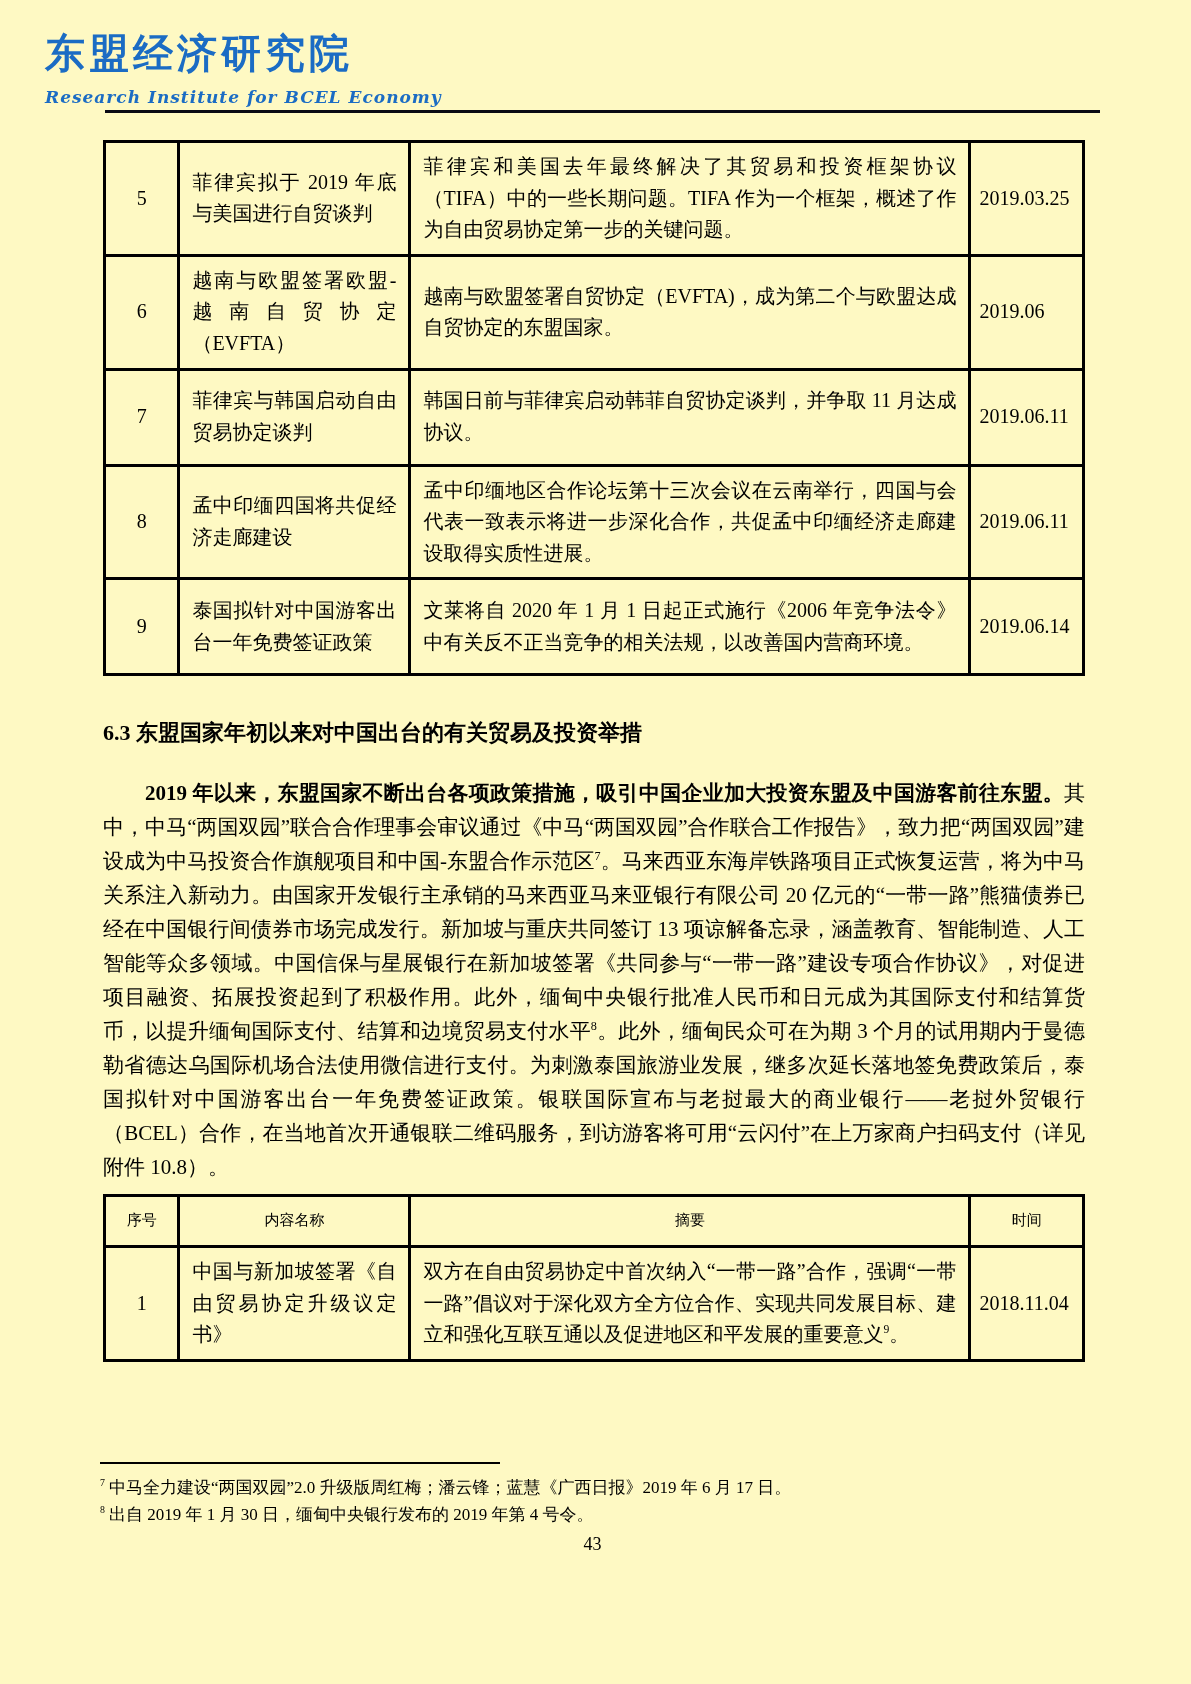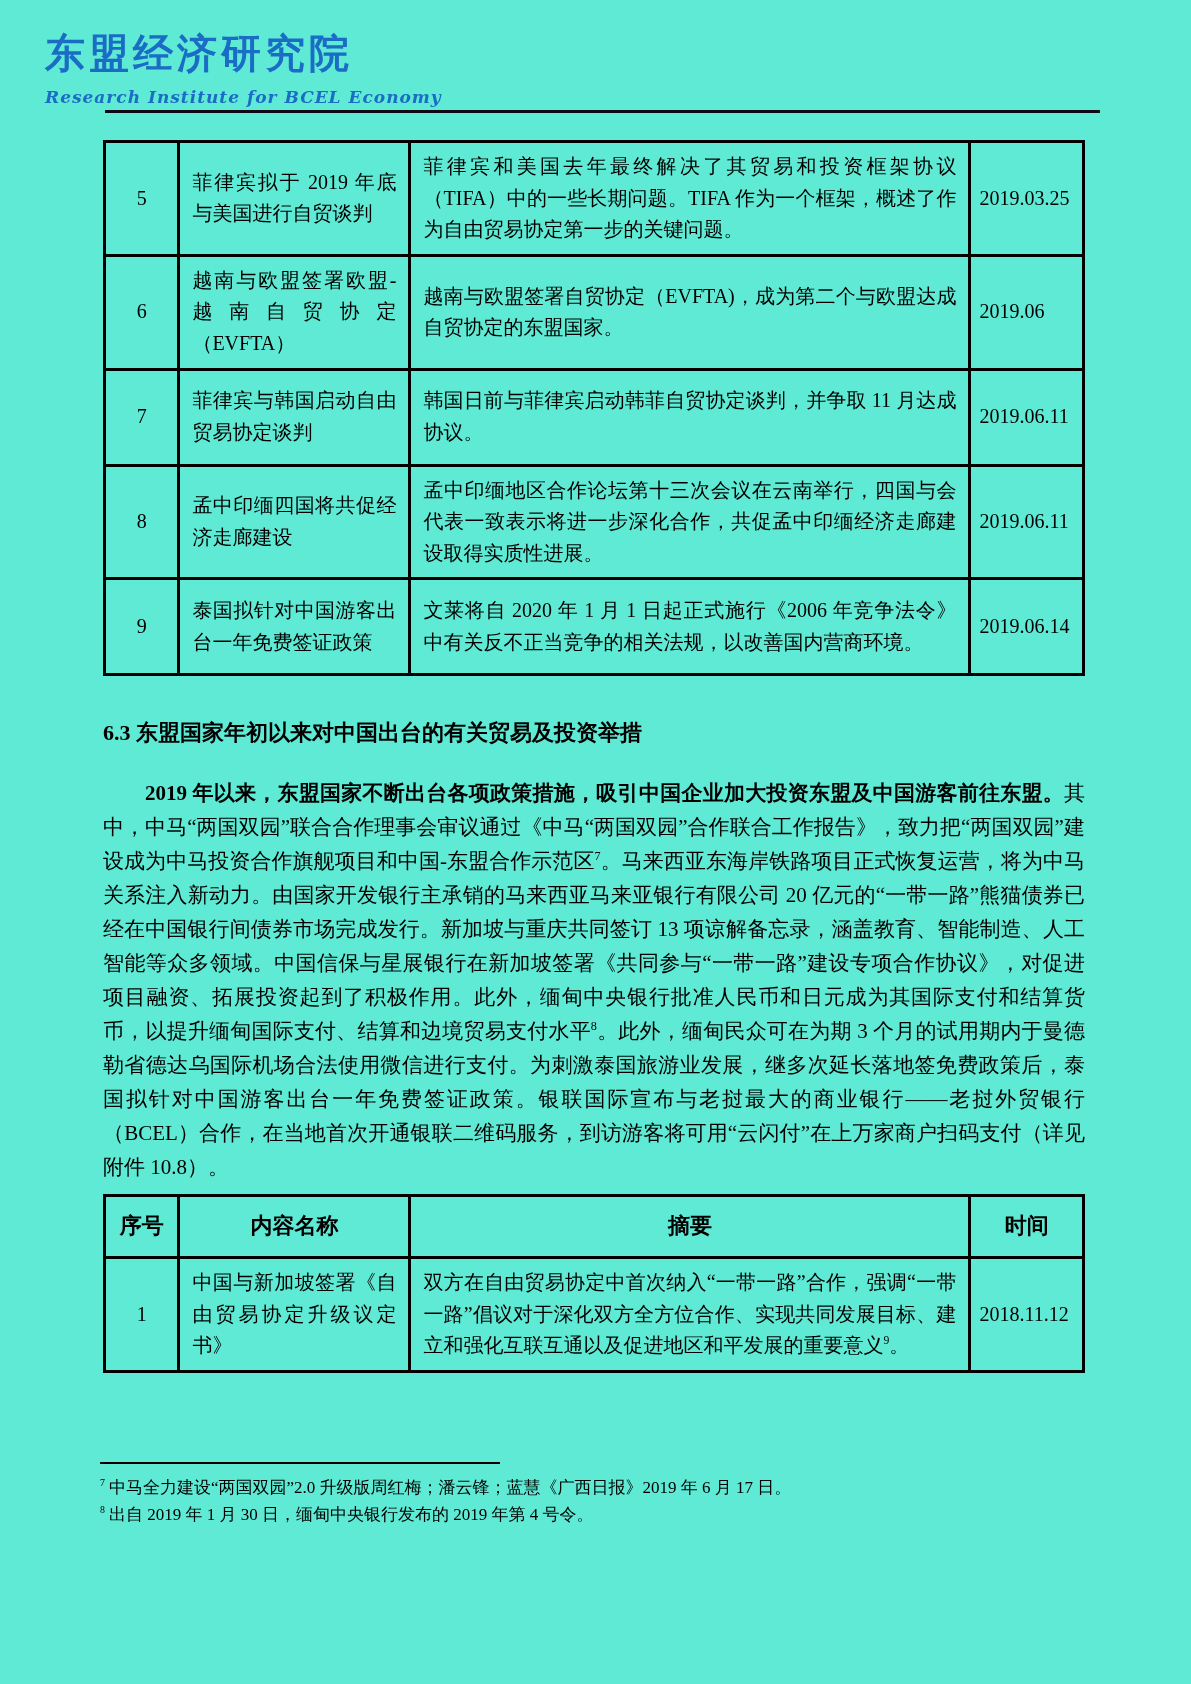--- a/index.html
+++ b/index.html
@@ -2,21 +2,21 @@
 <html><head>
 <meta charset="utf-8">
 <style>
   * { margin: 0; padding: 0; box-sizing: border-box; }
   html, body { background: #888; }
   .page {
     position: relative;
     width: 1191px;
     height: 1684px;
     margin: 0 auto;
-    background: #5eead4;
+    background: #fef9c3;
     font-family: "Liberation Serif", "DejaVu Serif", serif;
     color: #000;
     overflow: hidden;
   }
   
   .brand { position: absolute; top: 26px; left: 45px; }
   .brand-title {
     font-size: 40px;
     font-weight: bold;
     letter-spacing: 4px;
@@ -49,21 +49,21 @@
     padding: 8px 12px;
   }
   col.c-no   { width: 7.6%; }
   col.c-name { width: 23.6%; }
   col.c-sum  { width: 57.2%; }
   col.c-date { width: 11.6%; }
   td.no   { text-align: center; }
   td.name { text-align: justify; font-family: Liberation Serif, serif; }
   td.sum  { text-align: justify; }
   td.date { text-align: left; padding-left: 8px; padding-right: 0; }
-  th { font-weight: bold; text-align: center; padding: 12px 6px; font-size: 22px; }
+  th { font-weight: normal; text-align: center; padding: 12px 6px; font-size: 15px; }
   .t1 td { height: 96px; }
   
   .sec-heading {
     margin-top: 42px;
     font-size: 22px;
     font-weight: bold;
   }
   .body-para {
     margin-top: 28px;
     font-size: 21px;
@@ -175,25 +175,26 @@
           <th>内容名称</th>
           <th>摘要</th>
           <th>时间</th>
         </tr>
       </thead>
       <tbody>
         <tr>
           <td class="no">1</td>
           <td class="name">中国与新加坡签署《自由贸易协定升级议定书》</td>
           <td class="sum"><span>双方在自由贸易协定中首次纳入“一带一路”合作，强调“一带一路”倡议对于深化双方全方位合作、实现共同发展目标、建立和强化互联互通以及促进地区和平发展的重要意义</span><sup>9</sup><span>。</span></td>
-          <td class="date">2018.11.12</td>
+          <td class="date">2018.11.04</td>
         </tr>
       </tbody>
     </table>
   </div>
 
   <div class="footnote-block">
     <div class="footnote-divider"></div>
     <div class="footnote"><sup>7</sup><span>中马全力建设“两国双园”2.0 升级版周红梅；潘云锋；蓝慧《广西日报》2019 年 6 月 17 日。</span></div>
     <div class="footnote"><sup>8</sup><span>出自 2019 年 1 月 30 日，缅甸中央银行发布的 2019 年第 4 号令。</span></div>
+    <div class="page-number">43</div>
   </div>
 
 </div>
 
 </body></html>

